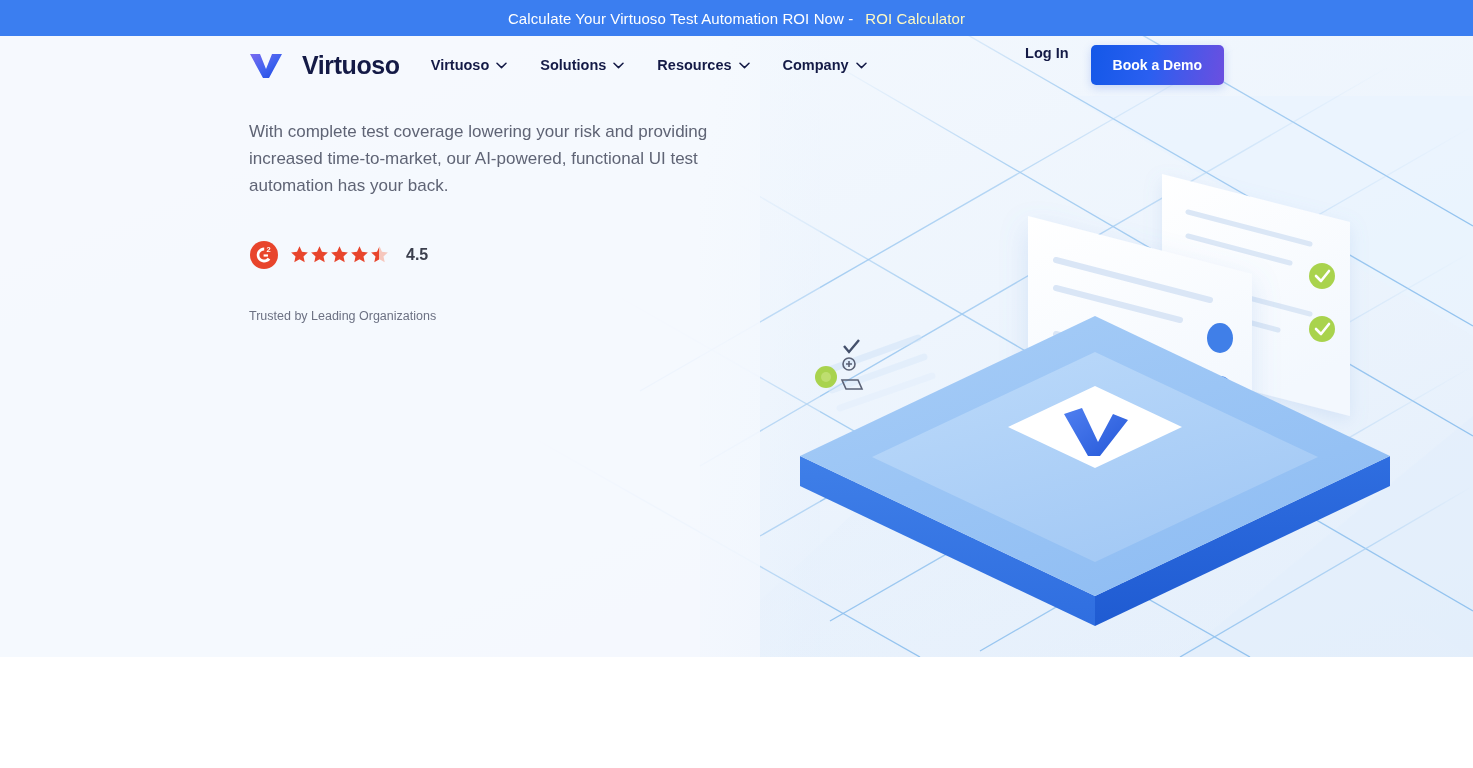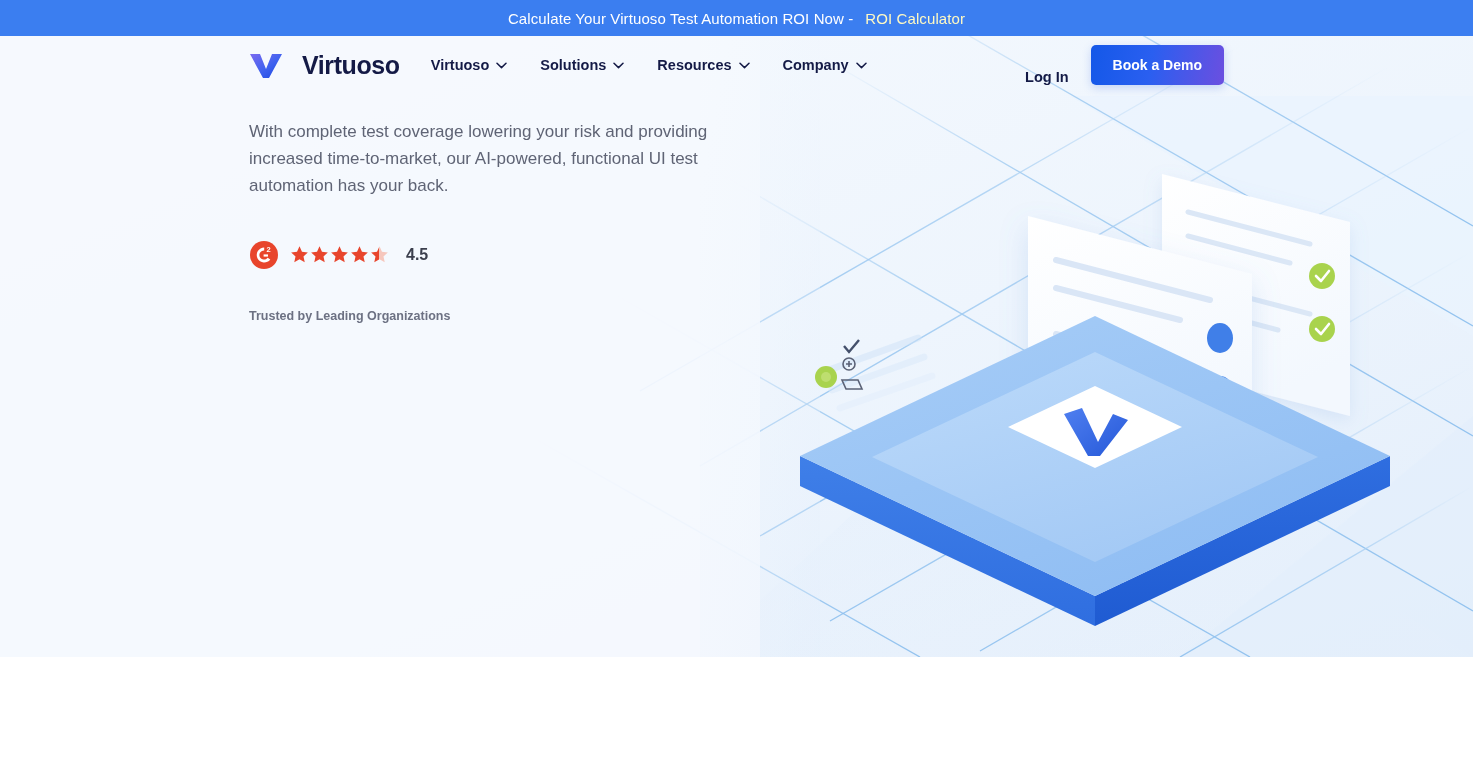--- a/index.html
+++ b/index.html
@@ -47,21 +47,21 @@
     font-size: 25px; font-weight: 700; color: #141a46;
     letter-spacing: -.4px;
   }
   .nav-links { display: flex; align-items: center; gap: 33px; margin-left: 31px; }
   .nav-item {
     display: flex; align-items: center; gap: 7px;
     font-size: 14.5px; font-weight: 600; color: #141a46;
     cursor: pointer; white-space: nowrap;
   }
   .chev { width: 11px; height: 7px; display: block; flex: none; }
-  .nav-right { margin-left: auto; display: flex; align-items: flex-end; gap: 22px; }
+  .nav-right { margin-left: auto; display: flex; align-items: flex-start; gap: 22px; }
   .login {
     font-size: 14.5px; font-weight: 700; color: #141a46;
     text-decoration: none; white-space: nowrap;
   }
   .demo-btn {
     background: linear-gradient(100deg, #1458e8 0%, #2a5ff0 45%, #6b4fe0 100%);
     color: #fff; font-size: 14px; font-weight: 700;
     border: none; border-radius: 5px;
     padding: 12px 22px; cursor: pointer; white-space: nowrap;
     box-shadow: 0 3px 10px rgba(40,90,220,.22);
@@ -93,21 +93,21 @@
     box-shadow: 0 6px 16px rgba(40,90,220,.25);
   }
   .rating { display: flex; align-items: center; gap: 11px; }
   .g2 { width: 30px; height: 30px; display: block; flex: none; }
   .stars { display: flex; align-items: center; gap: 1px; }
   .star { width: 19px; height: 19px; display: block; }
   .score { font-size: 16px; font-weight: 700; color: #3b3f4d; margin-left: 6px; }
 
   .trusted {
     margin-top: 39px;
-    font-size: 12.5px; color: #6c7183; font-weight: 700;
+    font-size: 12.5px; color: #6c7183; font-weight: 400;
   }
   .logos {
     margin-top: 22px;
     display: flex; align-items: flex-end; gap: 38px;
     height: 58px;
   }
 
   
   .illus {
     position: absolute;

